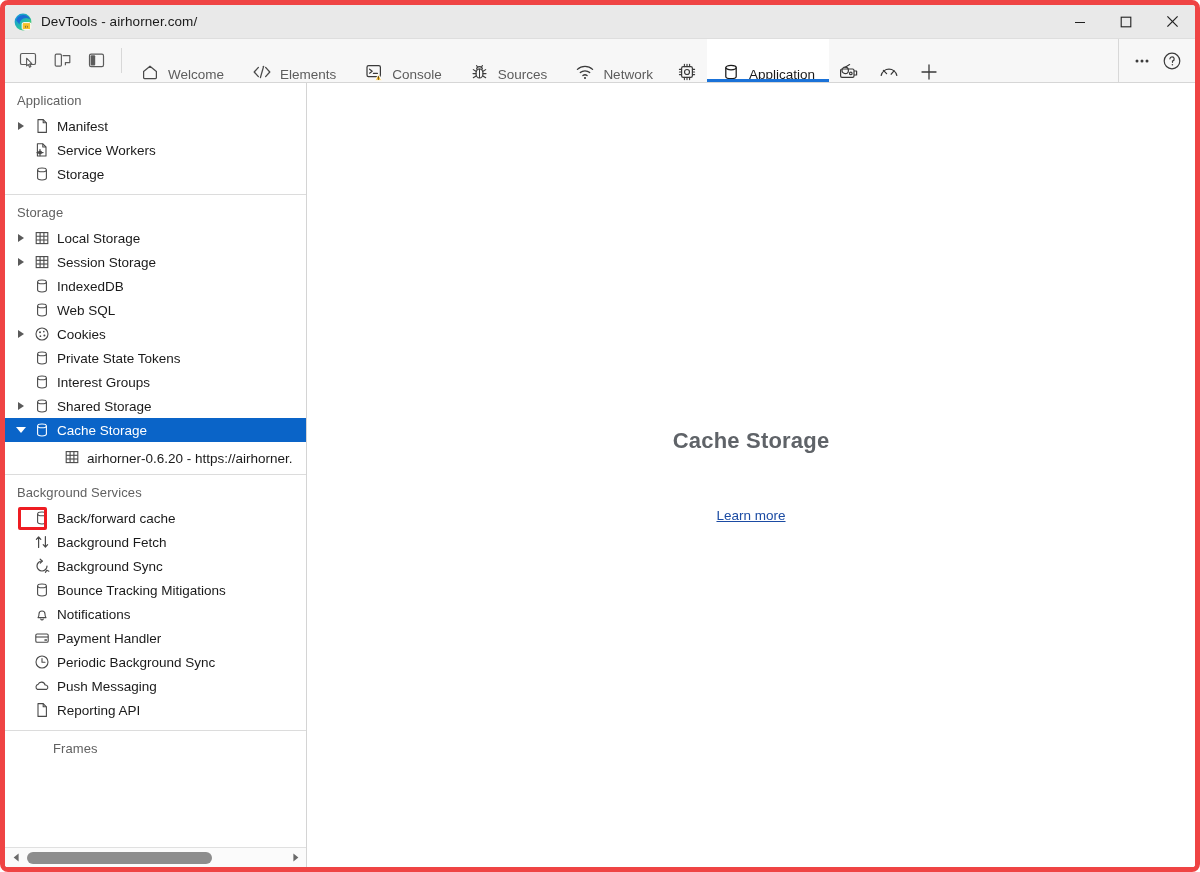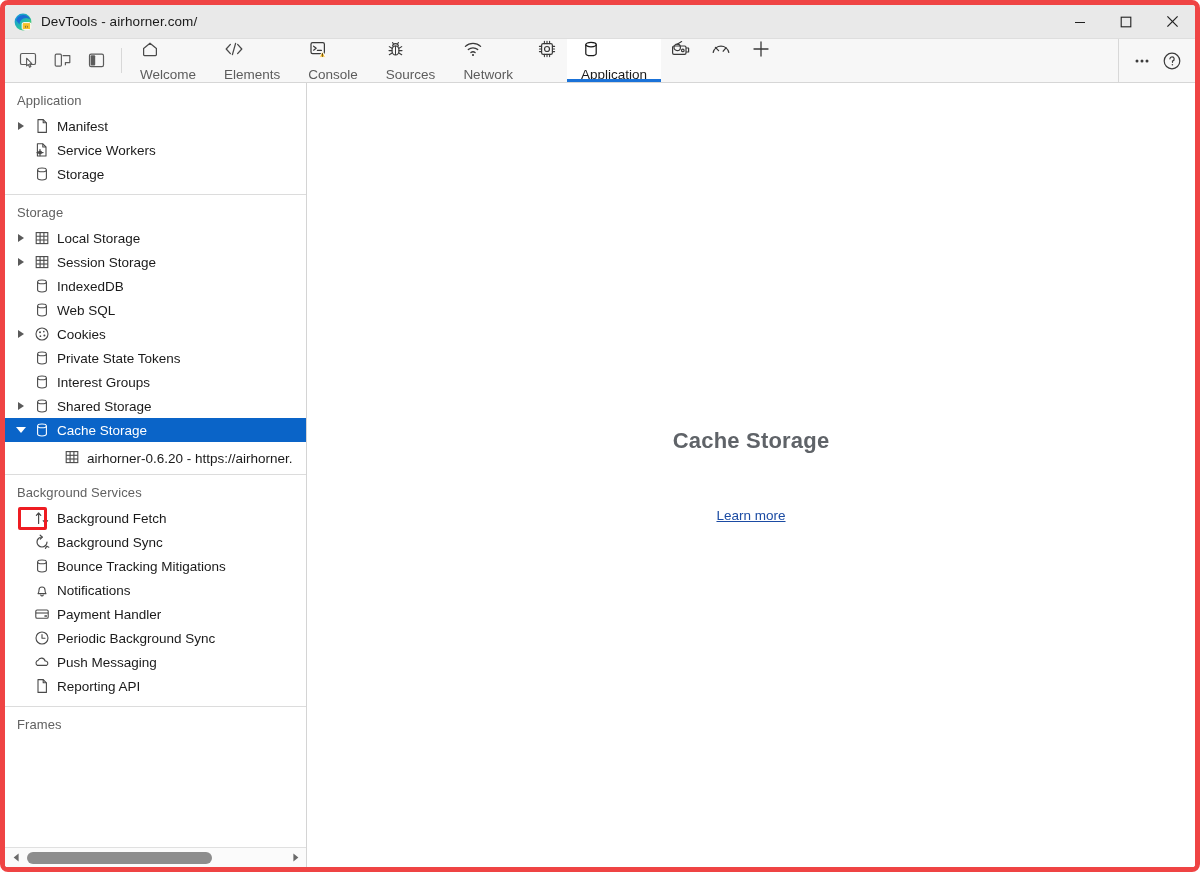--- a/index.html
+++ b/index.html
@@ -67,27 +67,26 @@
     display: flex; align-items: center; justify-content: center;
     color: #5c5c5c; border-radius: 4px;
   }
   .vsep { width: 1px; background: #d8d8d8; margin: 9px 4px 9px 4px; }
   .tabs {
     display: flex; align-items: stretch;
     flex: 1 1 auto;
     min-width: 0;
   }
   .tab {
-    display: flex; align-items: flex-start; gap: 8px;
+    display: flex; align-items: flex-end; gap: 8px;
     padding: 0 14px;
     position: relative;
     color: #5c5c5c;
     font-size: 13.5px;
     white-space: nowrap;
-    flex-direction: column;
   }
   .tab .ticn {
     display:flex; align-items:center; justify-content:center;
     width: 20px; height: 20px; position: relative;
     color: #4a4a4a;
   }
   .tab.active {
     background: #ffffff;
     color: #1a1a1a;
   }
@@ -120,21 +119,21 @@
     border-right: 1px solid #d4d4d4;
     display: flex; flex-direction: column;
     position: relative;
     overflow: hidden;
   }
   .side-scroll {
     flex: 1 1 auto;
     overflow: hidden;
   }
   .section { border-bottom: 1px solid #dcdcdc; padding-bottom: 8px; }
-  .section.last { border-bottom: none; }
+  .section.last { border-bottom: none; padding-left: 36px; }
   .sec-title {
     font-size: 13px;
     color: #616161;
     padding: 10px 0 6px 12px;
     letter-spacing: .1px;
   }
   .row {
     height: 24px;
     display: flex; align-items: center;
     font-size: 13.5px;
@@ -612,20 +611,30 @@
               </span>
               <span class="lbl">airhorner-0.6.20 - https://airhorner.</span>
             </div>
           </div>
           <div class="section">
             <div class="sec-title">Background Services</div>
             <div class="row">
               <span class="arrow"></span>
               <span class="ico">
                 <svg width="16" height="16" viewBox="0 0 16 16">
+                  <path d="M3.6 3.9 a4.4 1.9 0 0 1 8.8 0 v8.2 a4.4 1.9 0 0 1 -8.8 0 Z" fill="none" stroke="currentColor" stroke-width="1.1"></path>
+                <path d="M3.6 3.9 a4.4 1.9 0 0 0 8.8 0" fill="none" stroke="currentColor" stroke-width="1.1"></path>
+                </svg>
+              </span>
+              <span class="lbl">Back/forward cache</span>
+            </div>
+            <div class="row">
+              <span class="arrow"></span>
+              <span class="ico">
+                <svg width="16" height="16" viewBox="0 0 16 16">
                   <path d="M4.6 13.4 V3.2 M2.4 5.4 L4.6 3 L6.8 5.4" fill="none" stroke="currentColor" stroke-width="1.2" stroke-linecap="round" stroke-linejoin="round"></path>
                 <path d="M11.4 2.6 V12.8 M9.2 10.6 L11.4 13 L13.6 10.6" fill="none" stroke="currentColor" stroke-width="1.2" stroke-linecap="round" stroke-linejoin="round"></path>
                 </svg>
               </span>
               <span class="lbl">Background Fetch</span>
             </div>
             <div class="row">
               <span class="arrow"></span>
               <span class="ico">
                 <svg width="16" height="16" viewBox="0 0 16 16">

